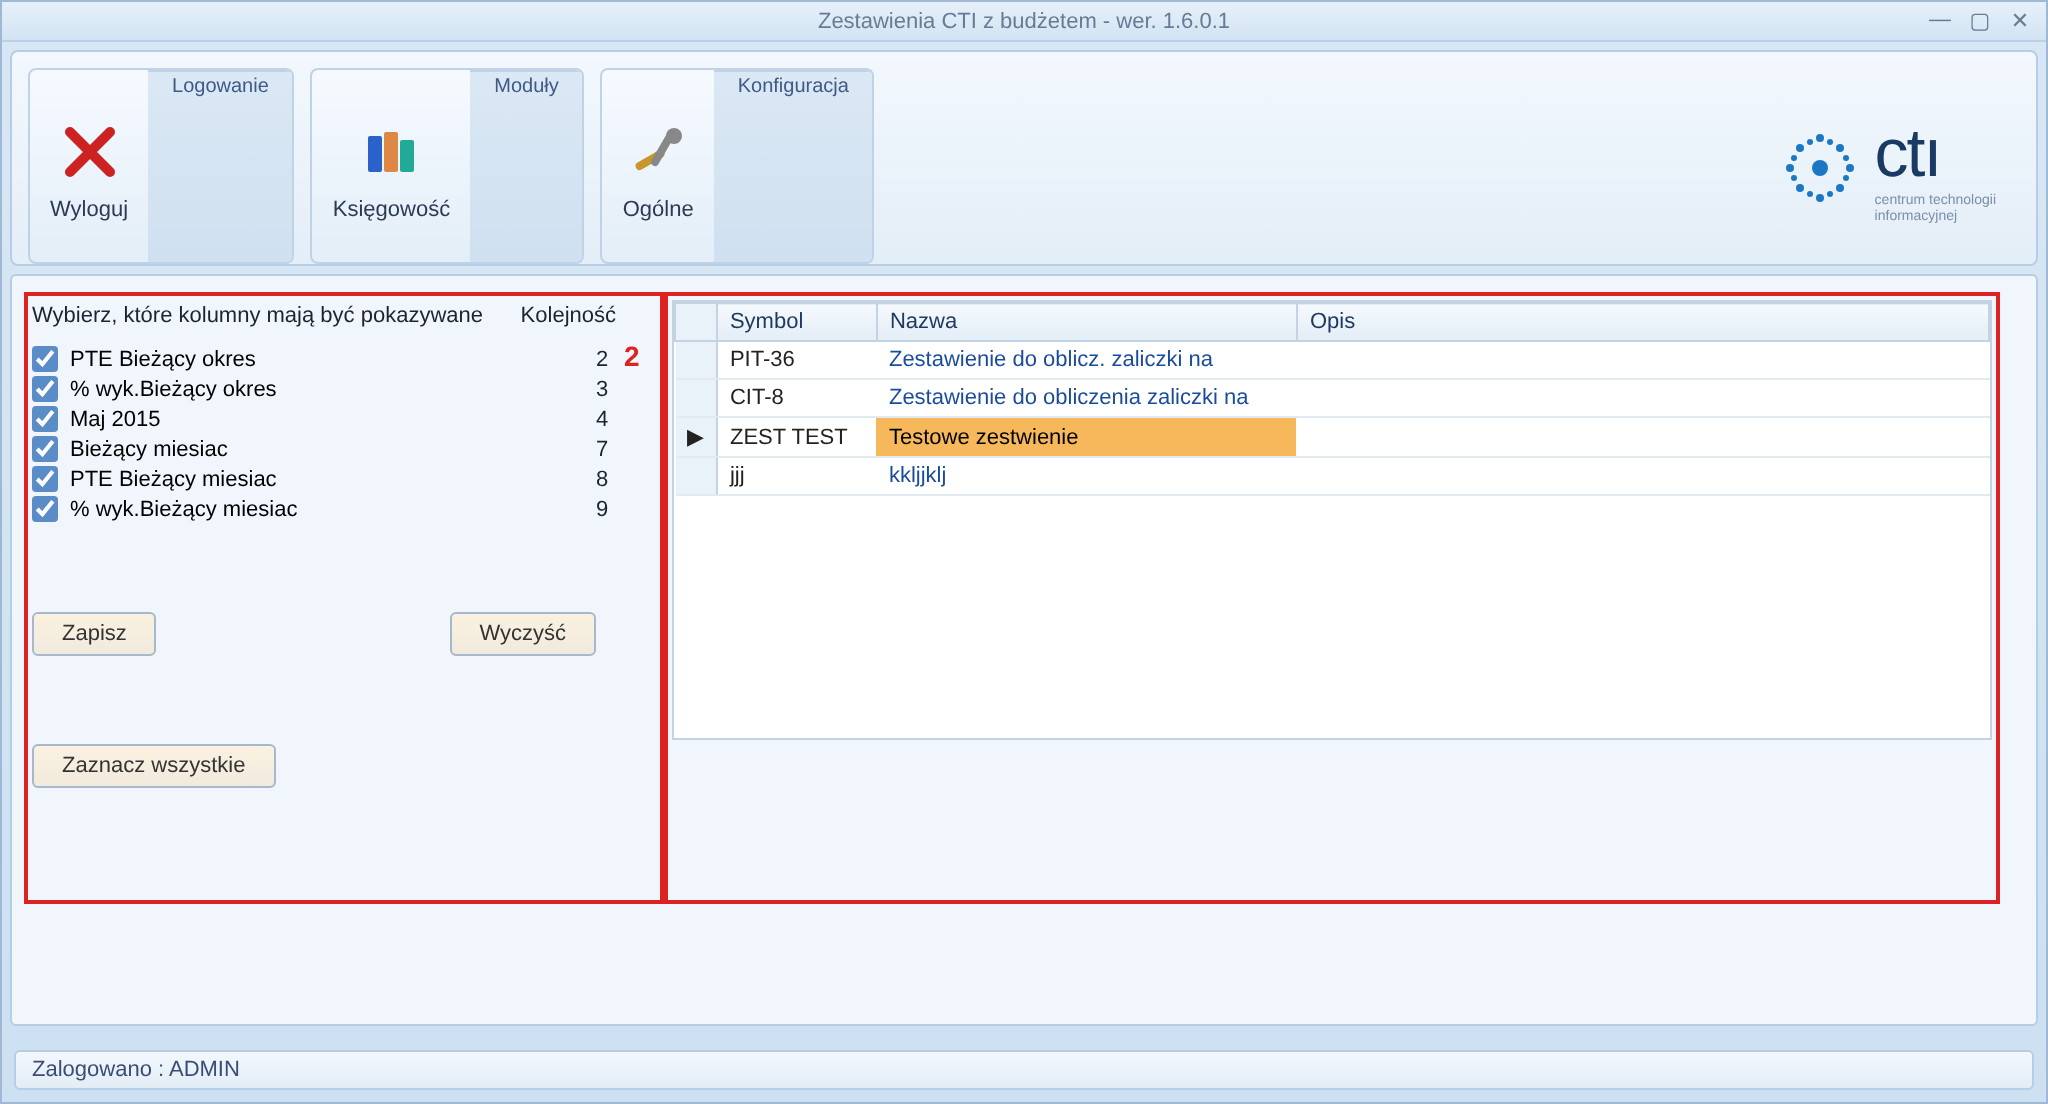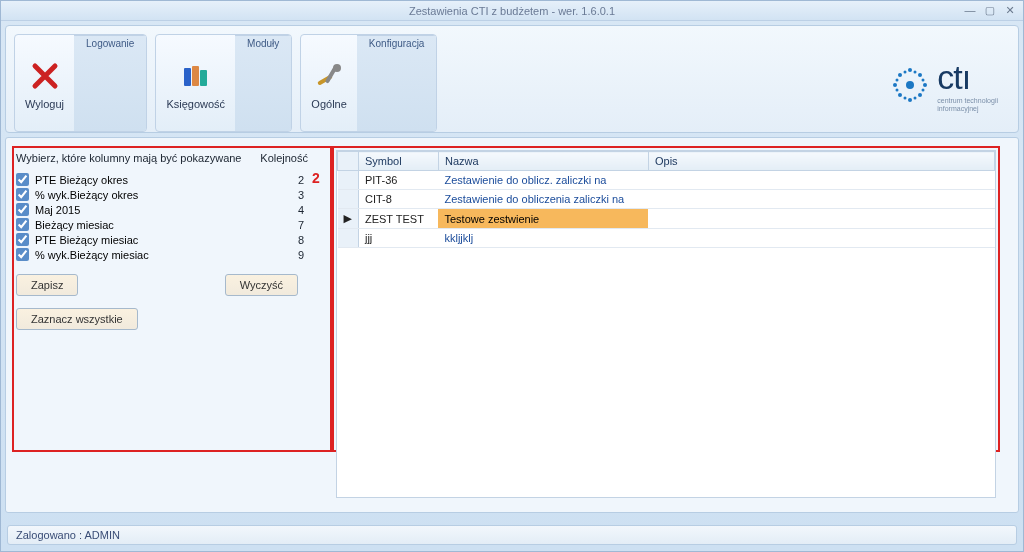--- a/index.html
+++ b/index.html
@@ -159,20 +159,21 @@
   .chk-row .ord { width: 20px; text-align: right; color: #1b2430; padding-right: 28px; }
 
   .btn {
     background: linear-gradient(#faf1e0, #f1eadd);
     border: 1px solid #a6b9cc;
     border-radius: 3px;
     padding: 4px 14px;
     cursor: pointer;
     font-size: 11px;
     color: #333;
+    margin-top: 32px;
   }
   .btn-row { margin-top: 12px; display: flex; gap: 8px; }
 
   .grid {
     position: absolute;
     left: 330px;
     top: 12px;
     width: 660px;
     border-collapse: collapse;
     background: #fff;
@@ -197,21 +198,21 @@
     border-right: 1px solid #c3d3e4;
     text-align: center;
     color: #222;
   }
   .grid .sel-row td.name {
     background: #f7b85c;
     color: #000;
   }
   .grid-wrap {
     position: absolute;
-    left: 330px; top: 12px; width: 660px; height: 348px;
+    left: 330px; top: 12px; width: 660px; height: 220px;
     background: #fff;
     border: 1px solid #c3d3e4;
   }
 
   .statusbar {
     position: absolute;
     bottom: 6px;
     left: 6px;
     right: 6px;
     height: 20px;

